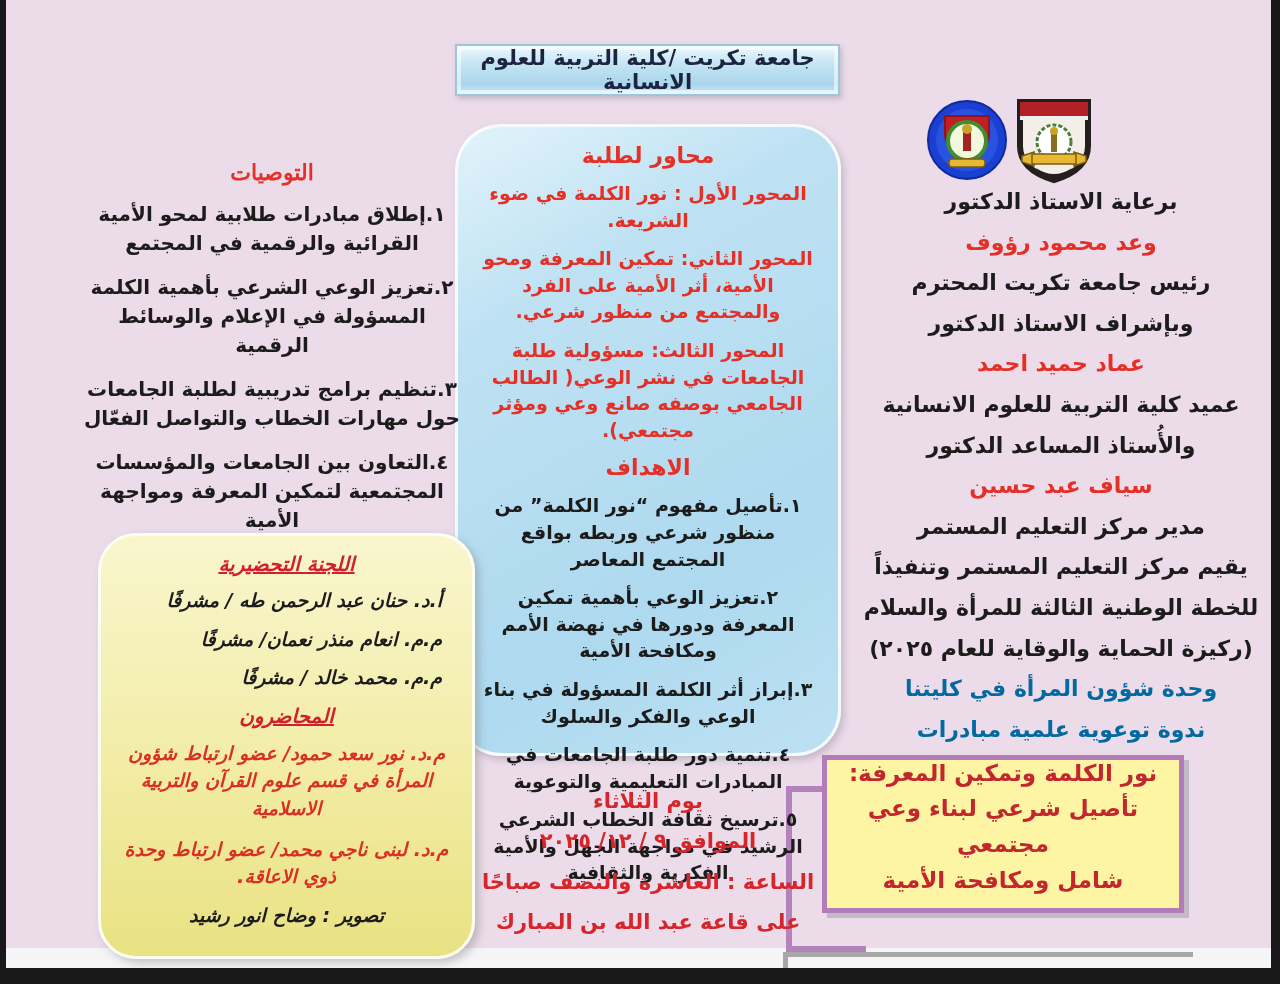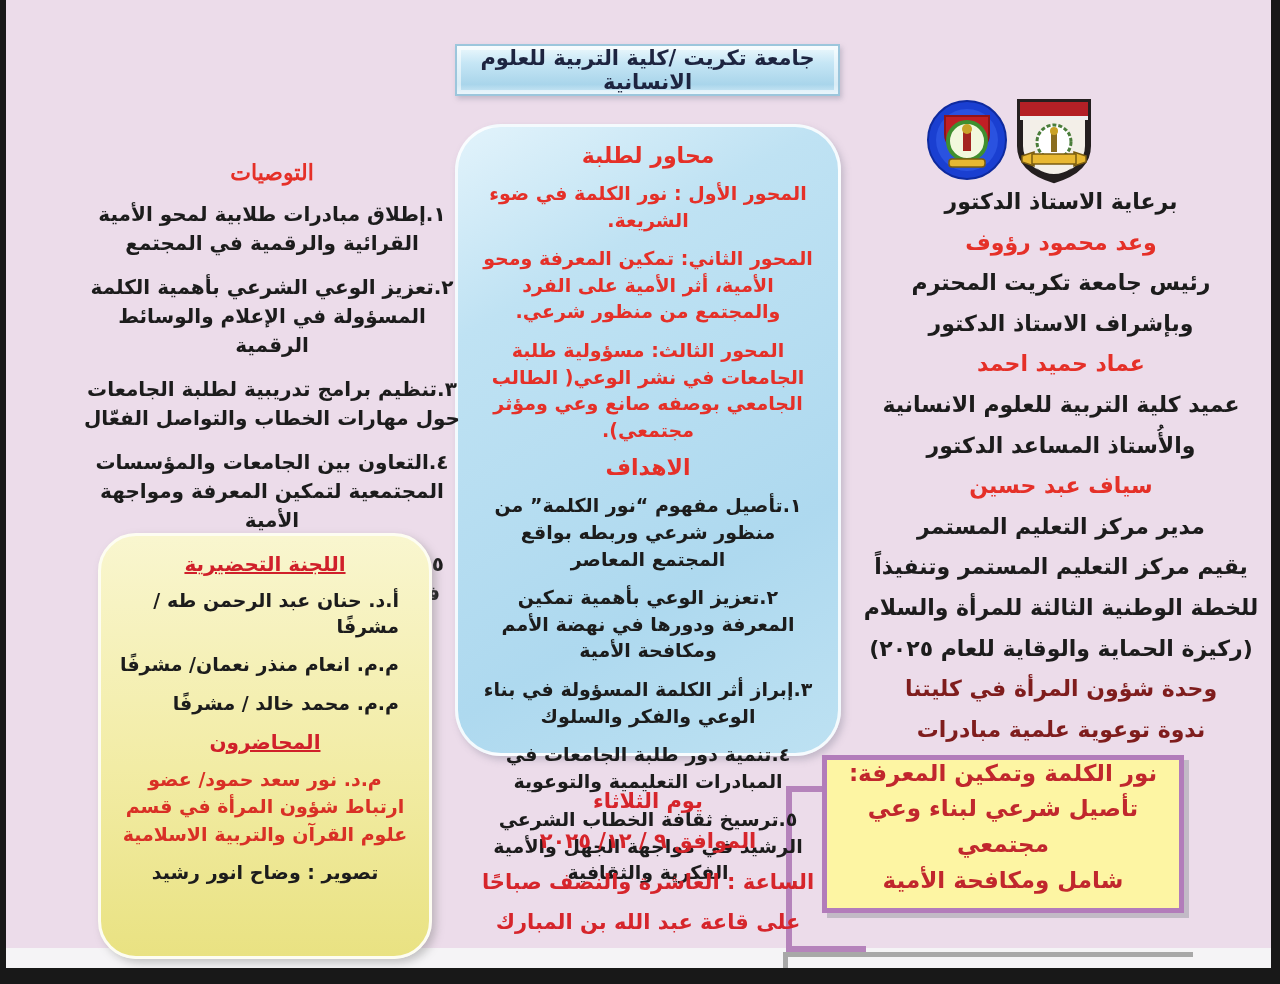--- a/index.html
+++ b/index.html
@@ -46,32 +46,33 @@
   
   .recs { position:absolute; left:82px; top:160px; width:380px; z-index:2; }
   .recs .sec-title { color:#e53028; font-size:22px; text-align:center; margin-bottom:14px;font-family:Liberation Serif, serif; }
   .recs p { color:#1c1c1c; font-size:20px; line-height:1.45; text-align:center; margin-bottom:15px; }
 
   
   .right-col { position:absolute; left:856px; top:188px; width:410px; z-index:2; }
   .right-col .line { font-size:22px; line-height:1.3; text-align:center; margin-bottom:12px; }
   .right-col .black { color:#1c1c1c; }
   .right-col .red   { color:#e53028; }
-  .right-col .blue  { color:#7f1d1d; }
+  .right-col .blue  { color:#0369a1; }
 
   
   .committee {
-    position:absolute; left:98px; top:533px; width:334px; height:426px;
+    position:absolute; left:98px; top:533px; width:377px; height:426px;
     background:linear-gradient(180deg,#f9f6cf 0%,#f2ecA5 55%,#e9e282 100%);
     background:linear-gradient(180deg,#f9f6cf 0%,#f2eca5 55%,#e9e282 100%);
     border:3px solid #fdfdf2;
     border-radius:38px;
     box-shadow:4px 4px 8px rgba(120,120,120,0.4);
     padding:16px 16px 8px 16px;
     z-index:2;
+    font-style:italic;
   }
   .committee .sec-title { color:#d0202a; font-size:20px; text-align:center; text-decoration:underline; margin-bottom:12px; }
   .committee .member { color:#1c1c1c; font-size:19px; text-align:right; padding-right:14px; margin-bottom:13px; line-height:1.35; }
   .committee .lecturer { color:#d93026; font-size:19px; text-align:center; line-height:1.45; margin-bottom:13px; }
   .committee .photo { color:#1c1c1c; font-size:19px; text-align:center; margin-top:4px; }
 
   
   .event { position:absolute; left:468px; top:788px; width:360px; z-index:2; }
   .event .line { color:#d6252b; font-size:21px; text-align:center; margin-bottom:13px; line-height:1.3; }
 
@@ -177,20 +178,21 @@
   <p>٥.إنشاء منصات طلابية توعوية تُنشر فيها المعرفة الصحيحة المبنية على أساس شرعي</p>
 </div>
 
 <div class="committee">
   <div class="sec-title">اللجنة التحضيرية</div>
   <div class="member">أ.د. حنان عبد الرحمن طه / مشرفًا</div>
   <div class="member">م.م. انعام منذر نعمان/ مشرفًا</div>
   <div class="member">م.م. محمد خالد / مشرفًا</div>
   <div class="sec-title">المحاضرون</div>
   <div class="lecturer">م.د. نور سعد حمود/ عضو ارتباط شؤون المرأة في قسم علوم القرآن والتربية الاسلامية</div>
+  <div class="lecturer">م.د. لبنى ناجي محمد/ عضو ارتباط وحدة ذوي الاعاقة.</div>
   <div class="photo">تصوير : وضاح انور رشيد</div>
 </div>
 
 <div class="event">
   <div class="line">يوم الثلاثاء</div>
   <div class="line">الموافق ٩ / ١٢/ ٢٠٢٥</div>
   <div class="line">الساعة : العاشرة والنصف صباحًا</div>
   <div class="line">على قاعة عبد الله بن المبارك</div>
 </div>
 

